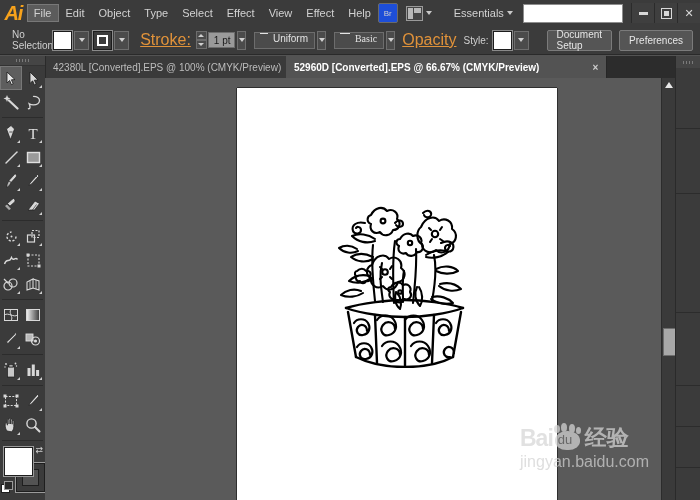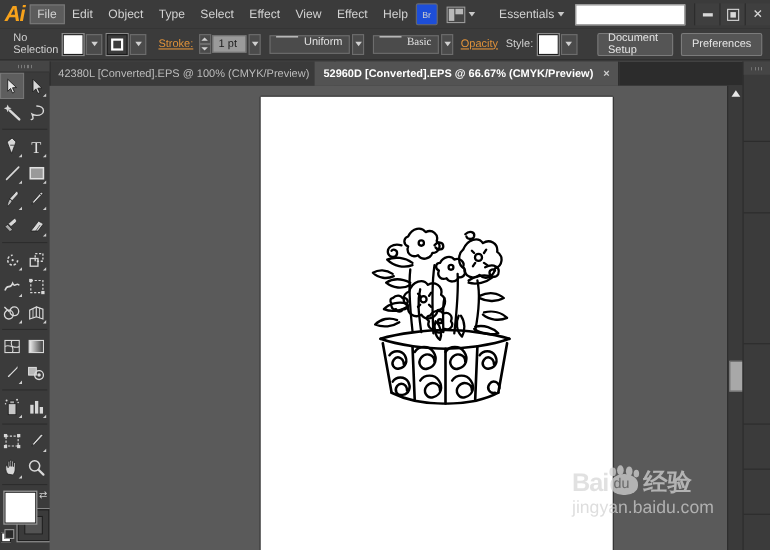--- a/index.html
+++ b/index.html
@@ -45,21 +45,21 @@
   .sw-wrap{display:flex;align-items:center;margin-right:4px;}
   .swatch{width:17px;height:17px;background:#ffffff;border:1px solid #1c1c1c;
           box-shadow:0 0 0 1px #8a8a8a;}
   .swatch.strk{background:#3b3b3b;position:relative;}
   .swatch.strk:after{content:"";position:absolute;left:3px;top:3px;right:3px;bottom:3px;
           border:2px solid #ffffff;}
   .sw-dd{width:13px;height:17px;background:#4b4b4b;border:1px solid #6d6d6d;
          margin-left:2px;display:flex;align-items:center;justify-content:center;}
   .tri{width:0;height:0;border-left:3px solid transparent;border-right:3px solid transparent;
        border-top:4px solid #d0d0d0;}
-  .lbl-link{color:#e0923a;font-size:10px;text-decoration:underline;margin:0 5px 0 7px;}
+  .lbl-link{color:#e0923a;font-size:16px;text-decoration:underline;margin:0 5px 0 7px;}
   .lbl-plain{color:#d0d0d0;font-size:10px;margin:0 4px 0 2px;}
   .spinner{display:flex;flex-direction:column;margin-right:1px;}
   .spin-u,.spin-d{width:9px;height:7px;background:#4b4b4b;border:1px solid #6d6d6d;
        display:flex;align-items:center;justify-content:center;}
   .spin-u .t{width:0;height:0;border-left:3px solid transparent;border-right:3px solid transparent;
        border-bottom:3px solid #d0d0d0;}
   .spin-d .t{width:0;height:0;border-left:3px solid transparent;border-right:3px solid transparent;
        border-top:3px solid #d0d0d0;}
   .num-field{width:44px;height:16px;background:#9a9a9a;border:1px solid #6d6d6d;
        color:#1a1a1a;font-size:10px;display:flex;align-items:center;padding-left:5px;box-sizing:border-box;}
@@ -67,21 +67,21 @@
        color:#e2e2e2;font-size:10px;box-sizing:border-box;}
   .combo .line{flex:1;height:1px;background:#e2e2e2;margin:0 5px;}
   .combo .txt{padding-right:6px;}
   .btn{height:19px;background:#555555;border:1px solid #7b7b7b;border-radius:2px;
        color:#e6e6e6;font-size:10px;display:flex;align-items:center;justify-content:center;
        padding:0 9px;margin-right:7px;}
 
   
   .tabbar{position:absolute;left:45px;top:56px;width:655px;height:22px;background:#2c2c2c;}
   .tab{position:absolute;top:0;height:22px;display:flex;align-items:center;
-       padding:0 8px;font-size:10px;box-sizing:border-box;}
+       padding:0 8px;font-size:10px;box-sizing:border-box;gap:44px;}
   .tab.inactive{background:#3a3a3a;color:#bcbcbc;border-right:1px solid #262626;}
   .tab.active{background:#535353;color:#ffffff;font-weight:bold;border-right:1px solid #262626;}
   .tab-x{margin-left:9px;font-size:10px;color:#cfcfcf;}
 
   
   .toolbar{position:absolute;left:0;top:56px;width:45px;height:444px;background:#3b3b3b;
            border-right:1px solid #2a2a2a;}
   .grip{height:9px;background:#454545;border-bottom:1px solid #333;
         display:flex;align-items:center;justify-content:center;}
   .grip .dots{width:14px;height:3px;

